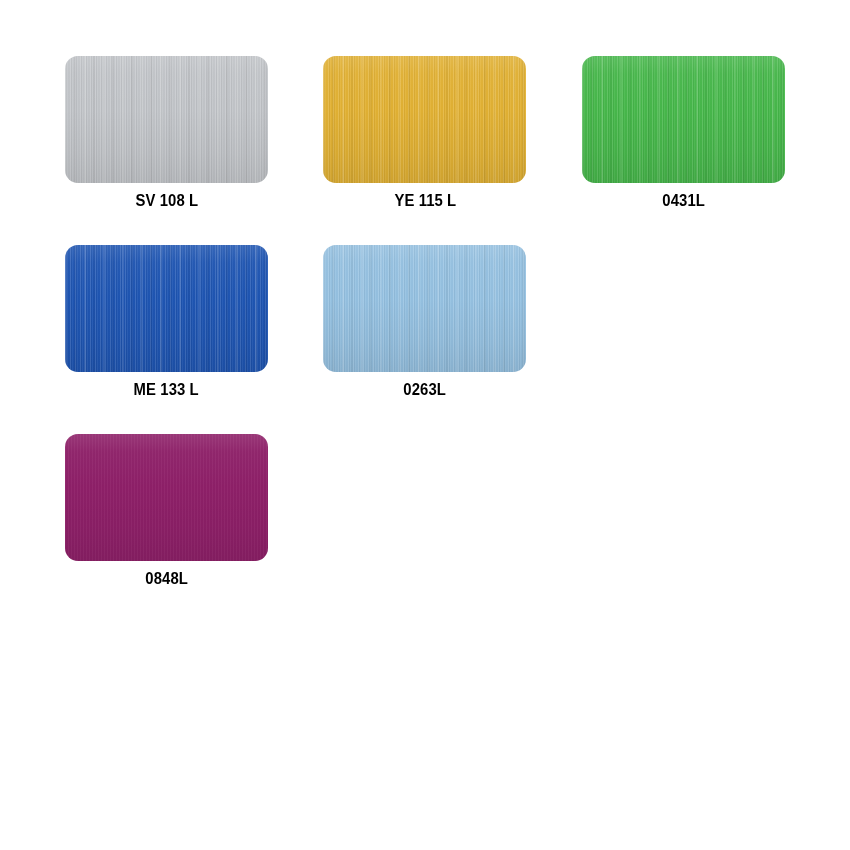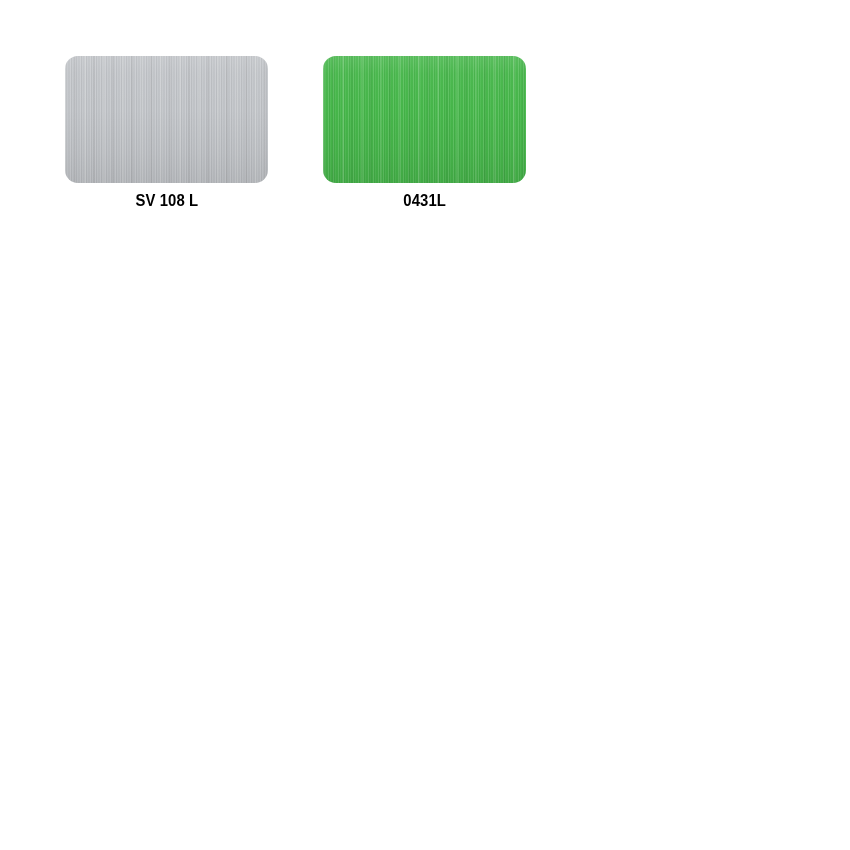--- a/index.html
+++ b/index.html
@@ -127,21 +127,37 @@
 </head>
 <body>
 
 <div class="palette-sheet">
   <div class="swatch-grid">
       <div class="swatch-cell">
         <div class="swatch-chip" style="background-color: rgb(195, 198, 202);"></div>
         <div class="swatch-label">SV 108 L</div>
       </div>
       <div class="swatch-cell">
+        <div class="swatch-chip" style="background-color: rgb(227, 178, 52);"></div>
+        <div class="swatch-label">YE 115 L</div>
+      </div>
+      <div class="swatch-cell">
         <div class="swatch-chip" style="background-color: rgb(71, 185, 75);"></div>
         <div class="swatch-label">0431L</div>
+      </div>
+      <div class="swatch-cell">
+        <div class="swatch-chip" style="background-color: rgb(31, 86, 180);"></div>
+        <div class="swatch-label">ME 133 L</div>
+      </div>
+      <div class="swatch-cell">
+        <div class="swatch-chip" style="background-color: rgb(150, 194, 226);"></div>
+        <div class="swatch-label">0263L</div>
       </div>
       <div class="swatch-cell is-empty">
         <div class="swatch-chip"></div>
         <div class="swatch-label"></div>
       </div>
+      <div class="swatch-cell">
+        <div class="swatch-chip texture-smooth" style="background-color: rgb(143, 32, 105);"></div>
+        <div class="swatch-label">0848L</div>
+      </div>
     </div>
 </div>
 
 </body></html>

